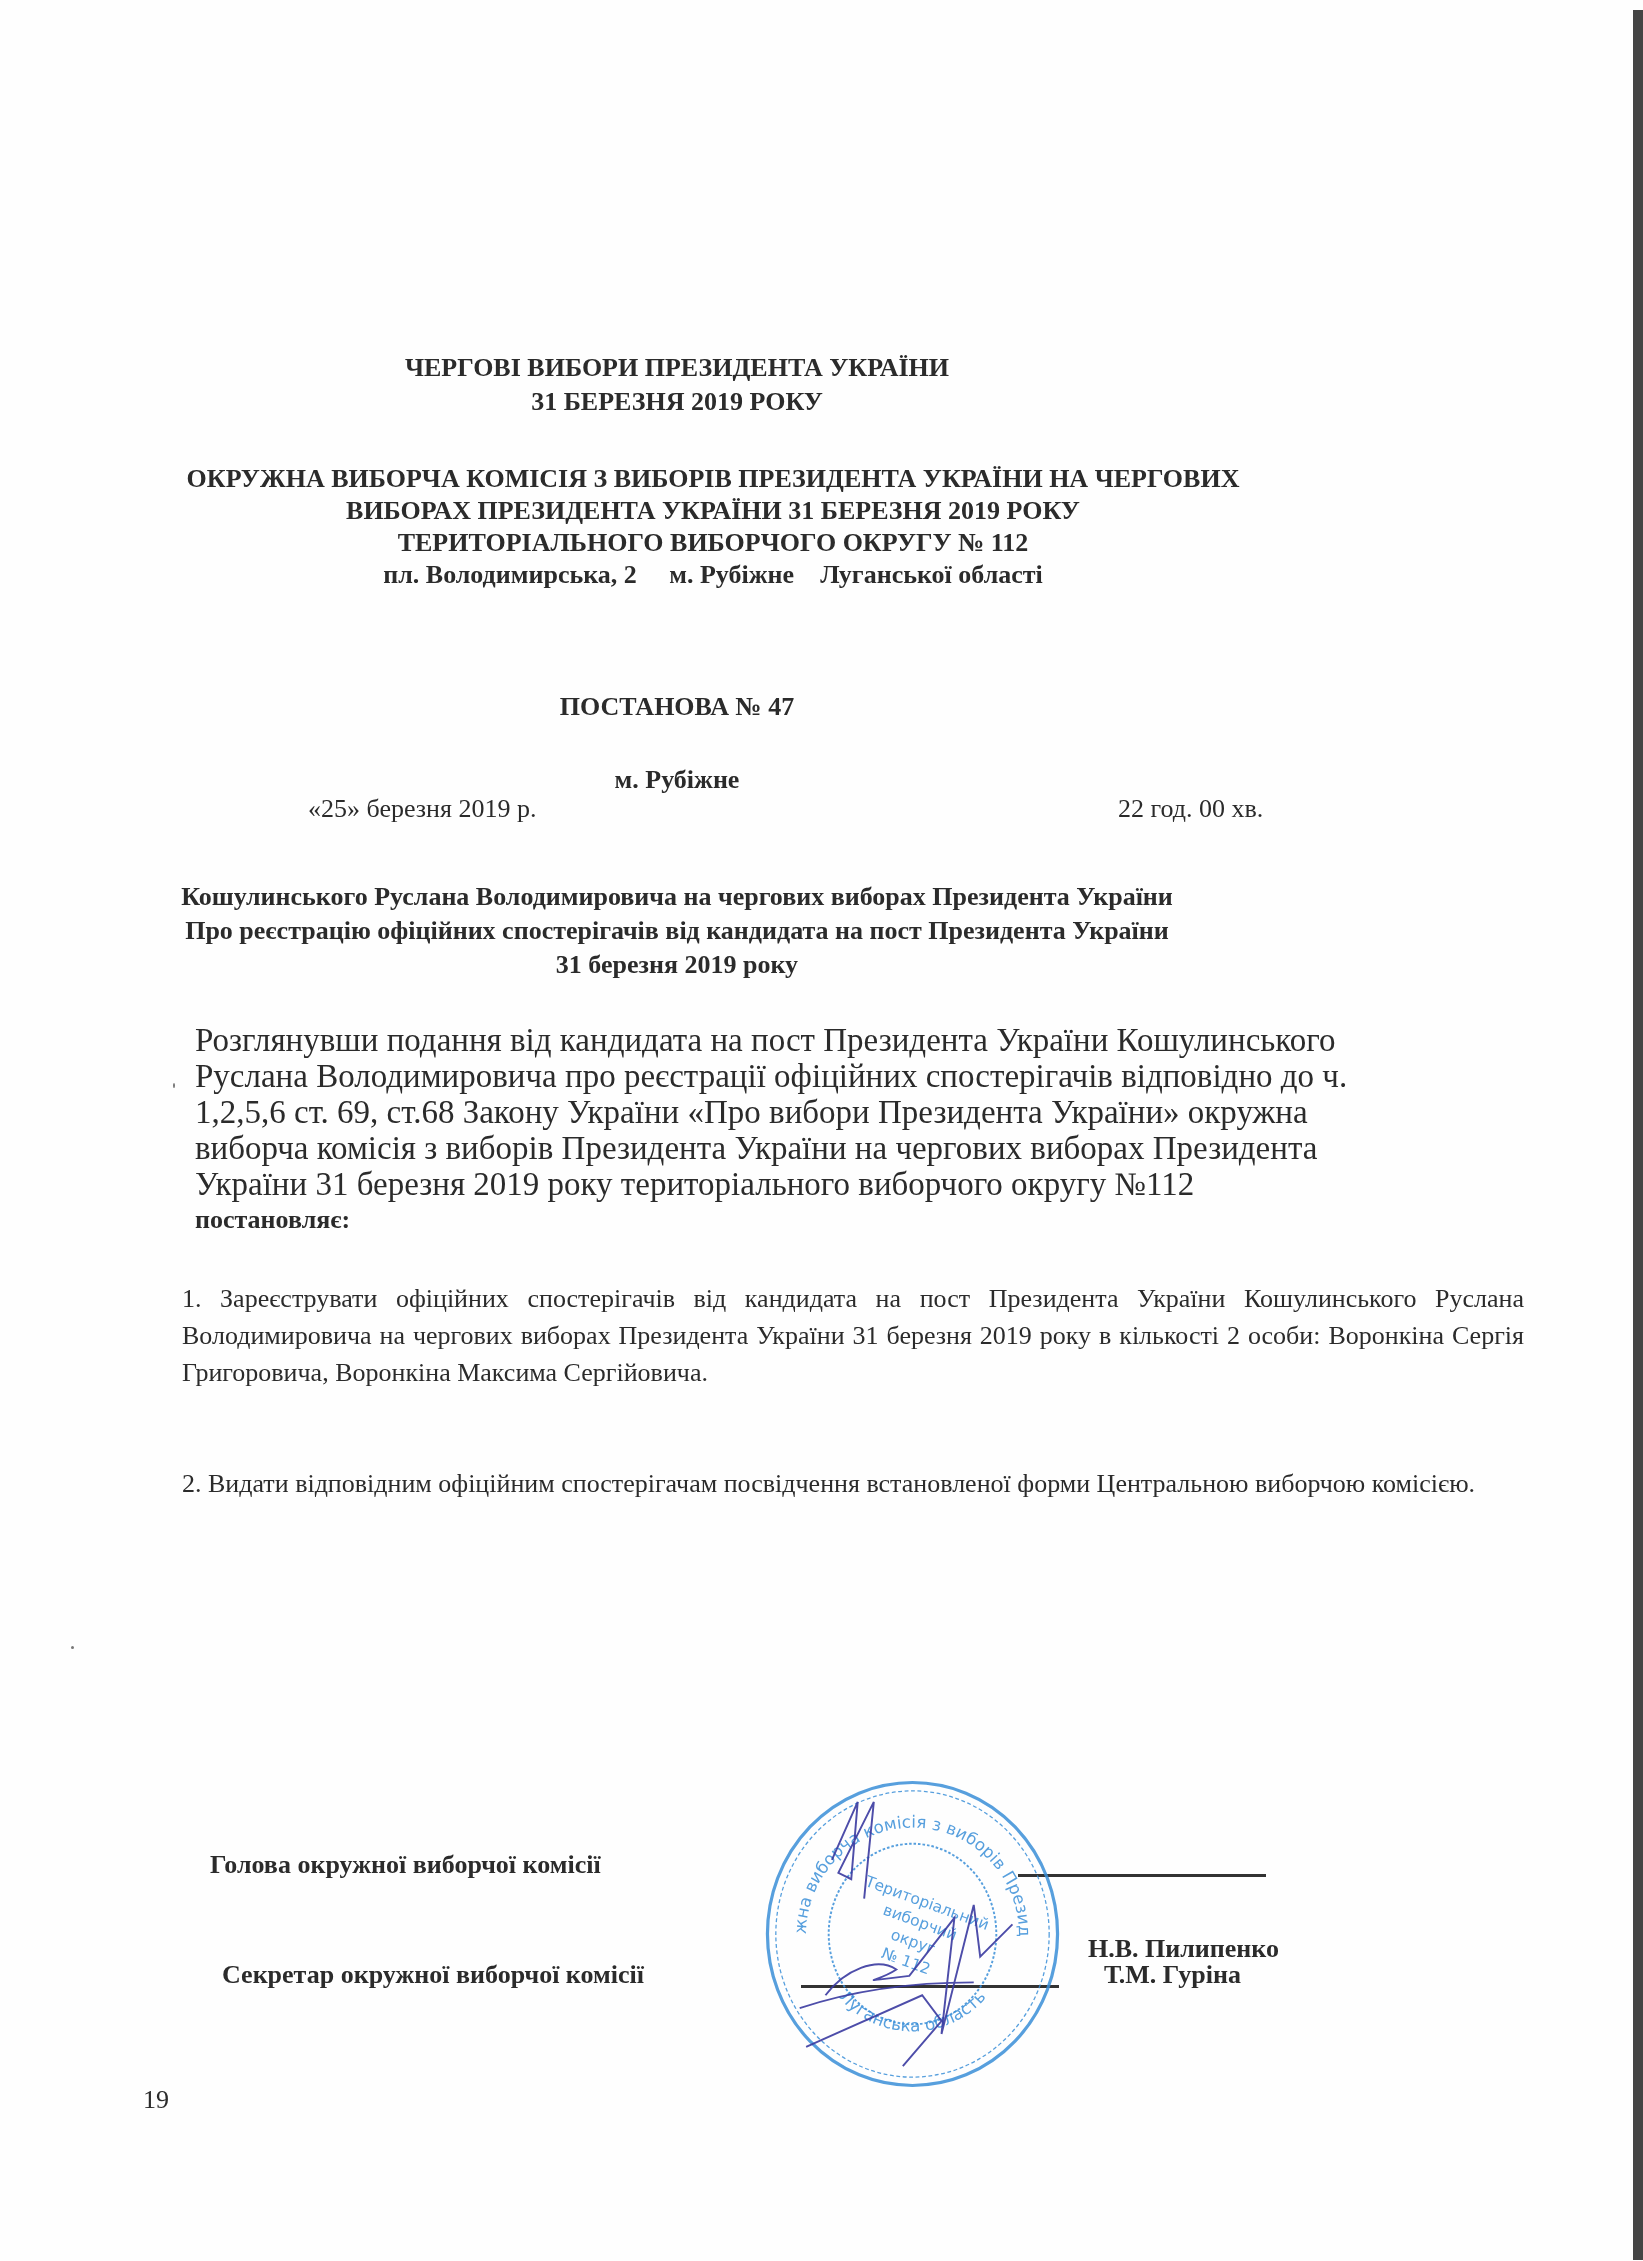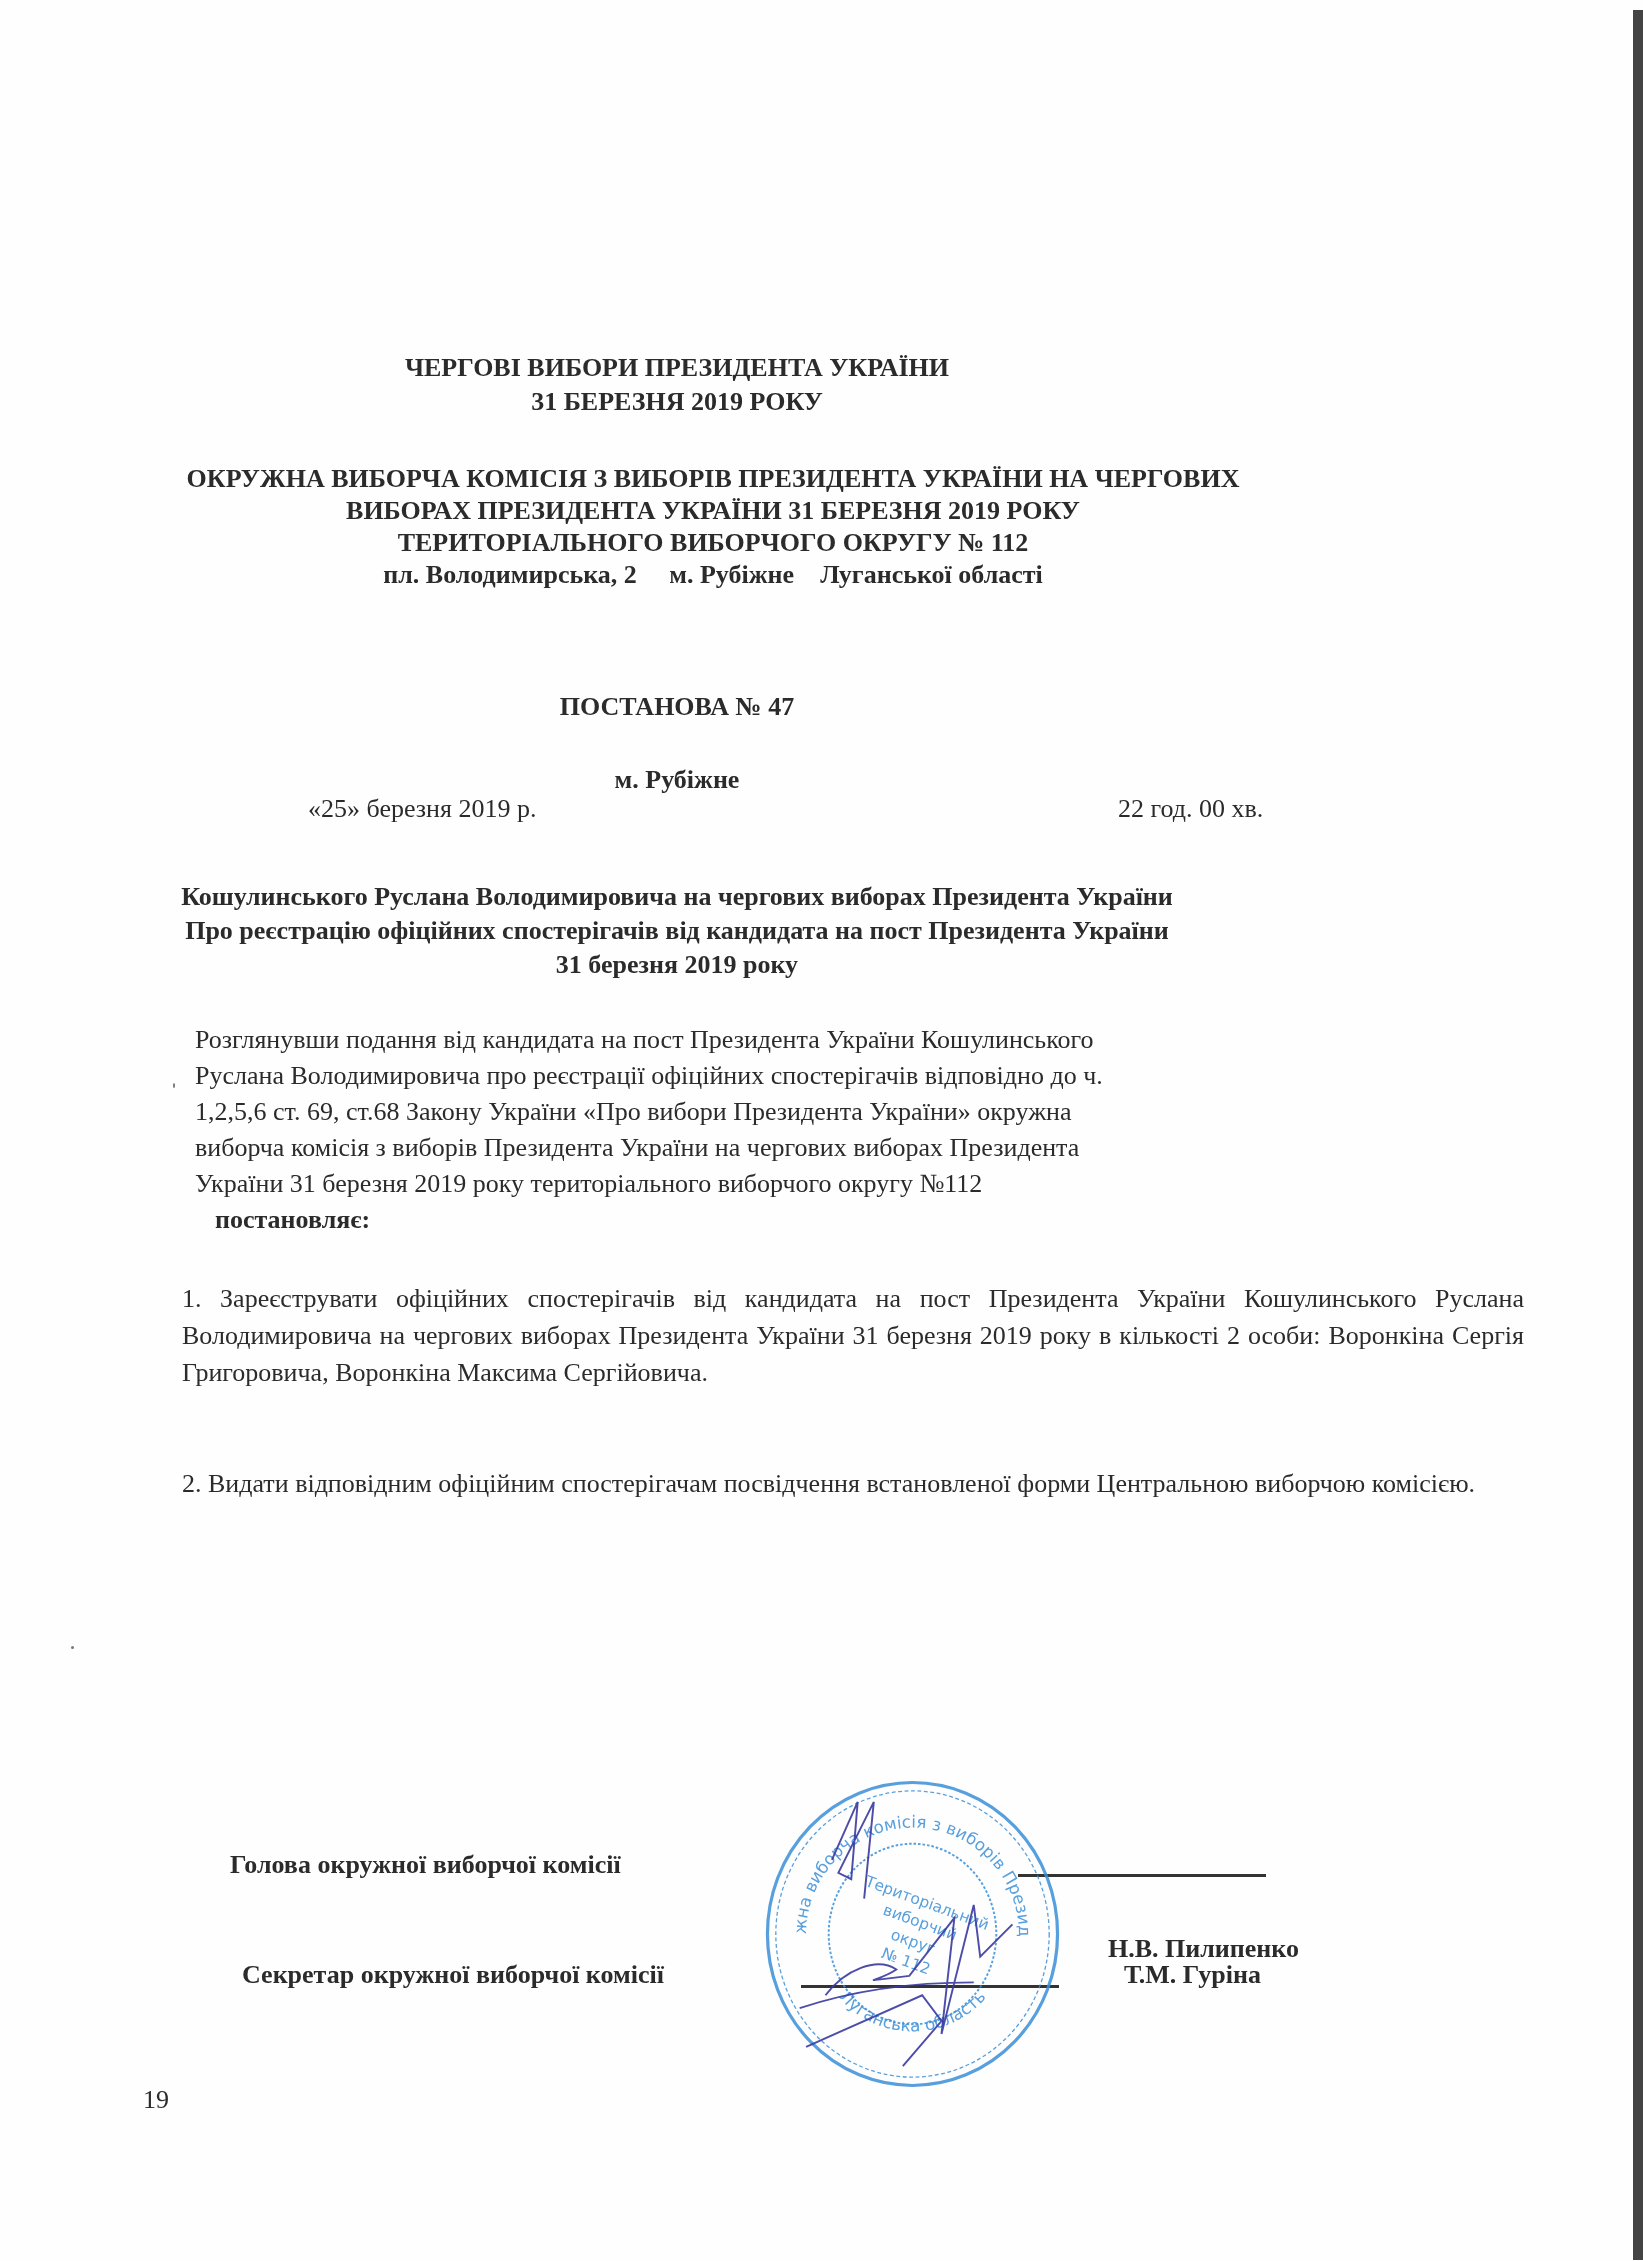--- a/index.html
+++ b/index.html
@@ -1,24 +1,24 @@
 <!DOCTYPE html>
 <html style="font-size:10.3px"><head>
 <meta charset="utf-8">
 <style>
   html, body { margin:0; padding:0; }
   body { width:1644px; height:2261px; background:#fefefe; position:relative; overflow:hidden;
          font-family:"Liberation Serif","DejaVu Serif",serif; color:#2b2b2b; }
   .edge-bar { position:absolute; left:1633px; top:9.7px; width:11px; height:2250px; background:#444; }
   .center { position:absolute; left:0; width:1340px; text-align:center;padding-left:7px; }
-  .b { font-weight:bold;margin-left:20px; }
+  .b { font-weight:bold; }
   .hdr { font-size:26px; line-height:34px; font-weight:bold; }
   .t { position:absolute; font-size:26px; white-space:nowrap; }
   .just { position:absolute; left:134px; width:1342px; font-size:26px; line-height:37px; text-align:justify; text-align-last:left;margin-left:48px; }
-  .intro { position:absolute; left:195px; font-size:26px; line-height:36px; white-space:pre-line; }
+  .intro { position:absolute; left:195px; font-size:33px; line-height:36px; white-space:pre-line; }
   .sigline { position:absolute; height:3.2px; background:#333; }
   .stamp { position:absolute; left:761px; top:1776px; width:303px; height:316px; }
   .dot { position:absolute; width:3.2px; height:3.2px; border-radius:50%; background:#777; }
 </style>
 </head>
 <body>
 
 <div class="edge-bar"></div>
 
 <div class="center hdr" style="top:351px;">

